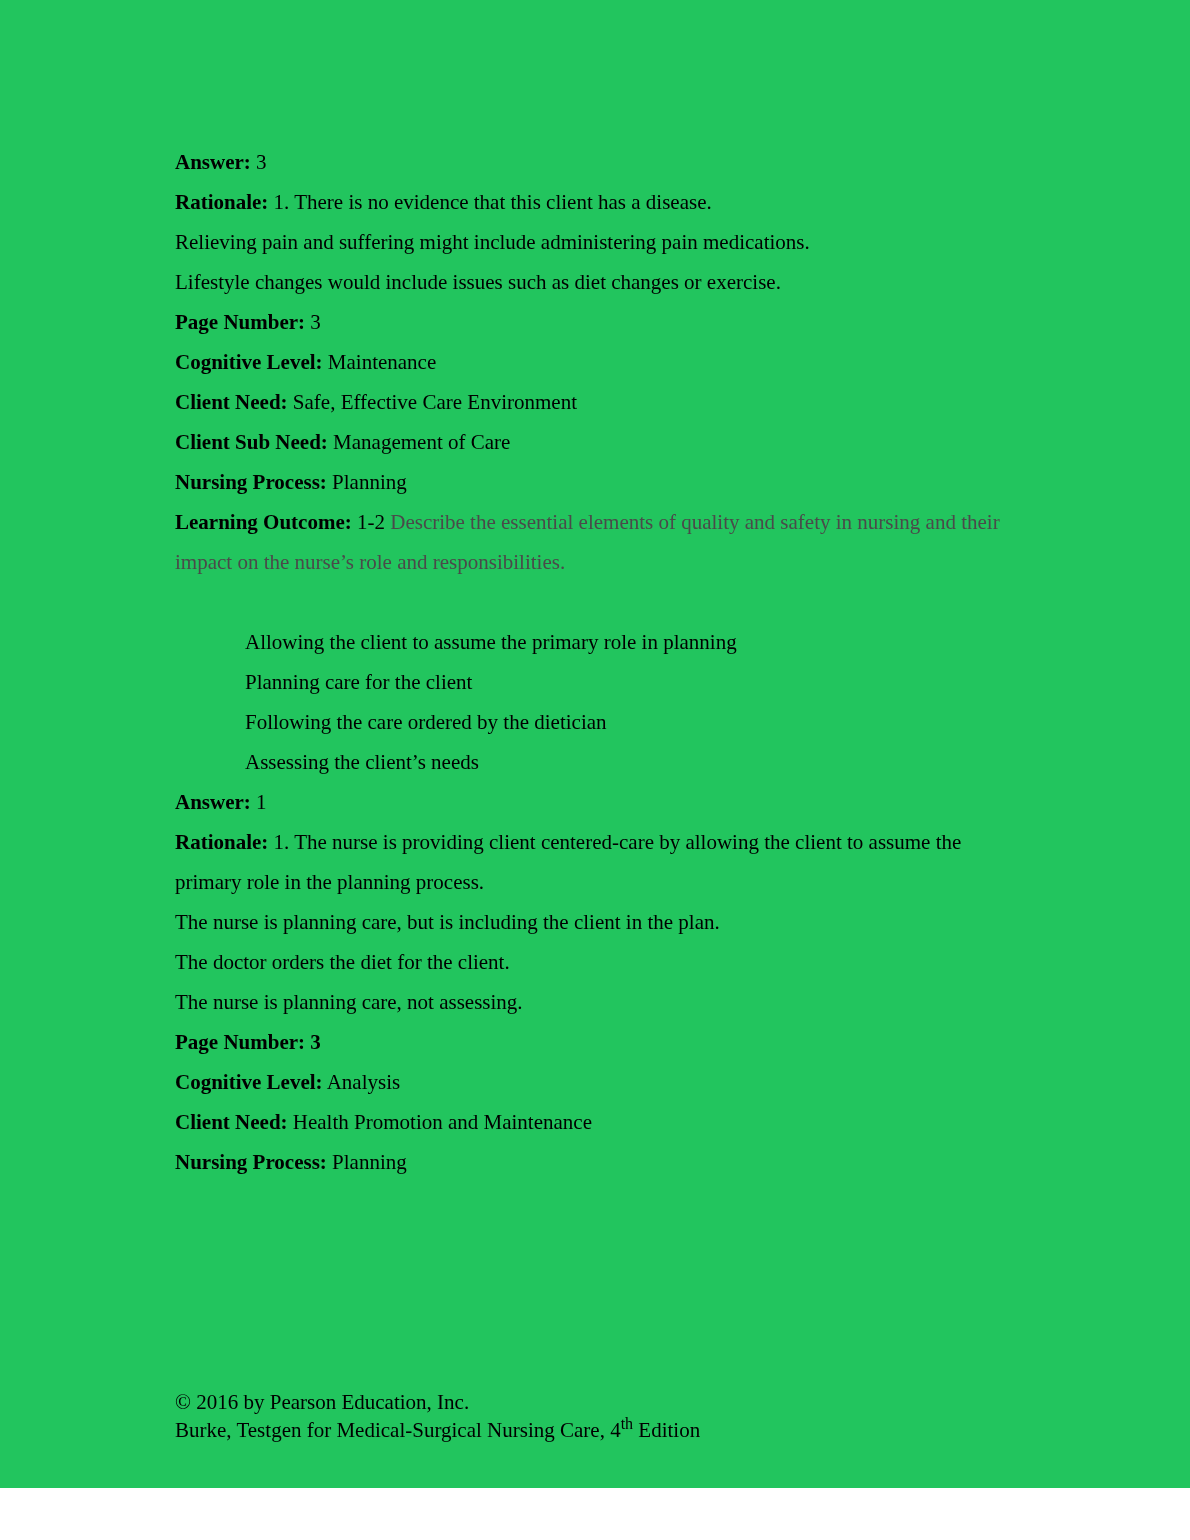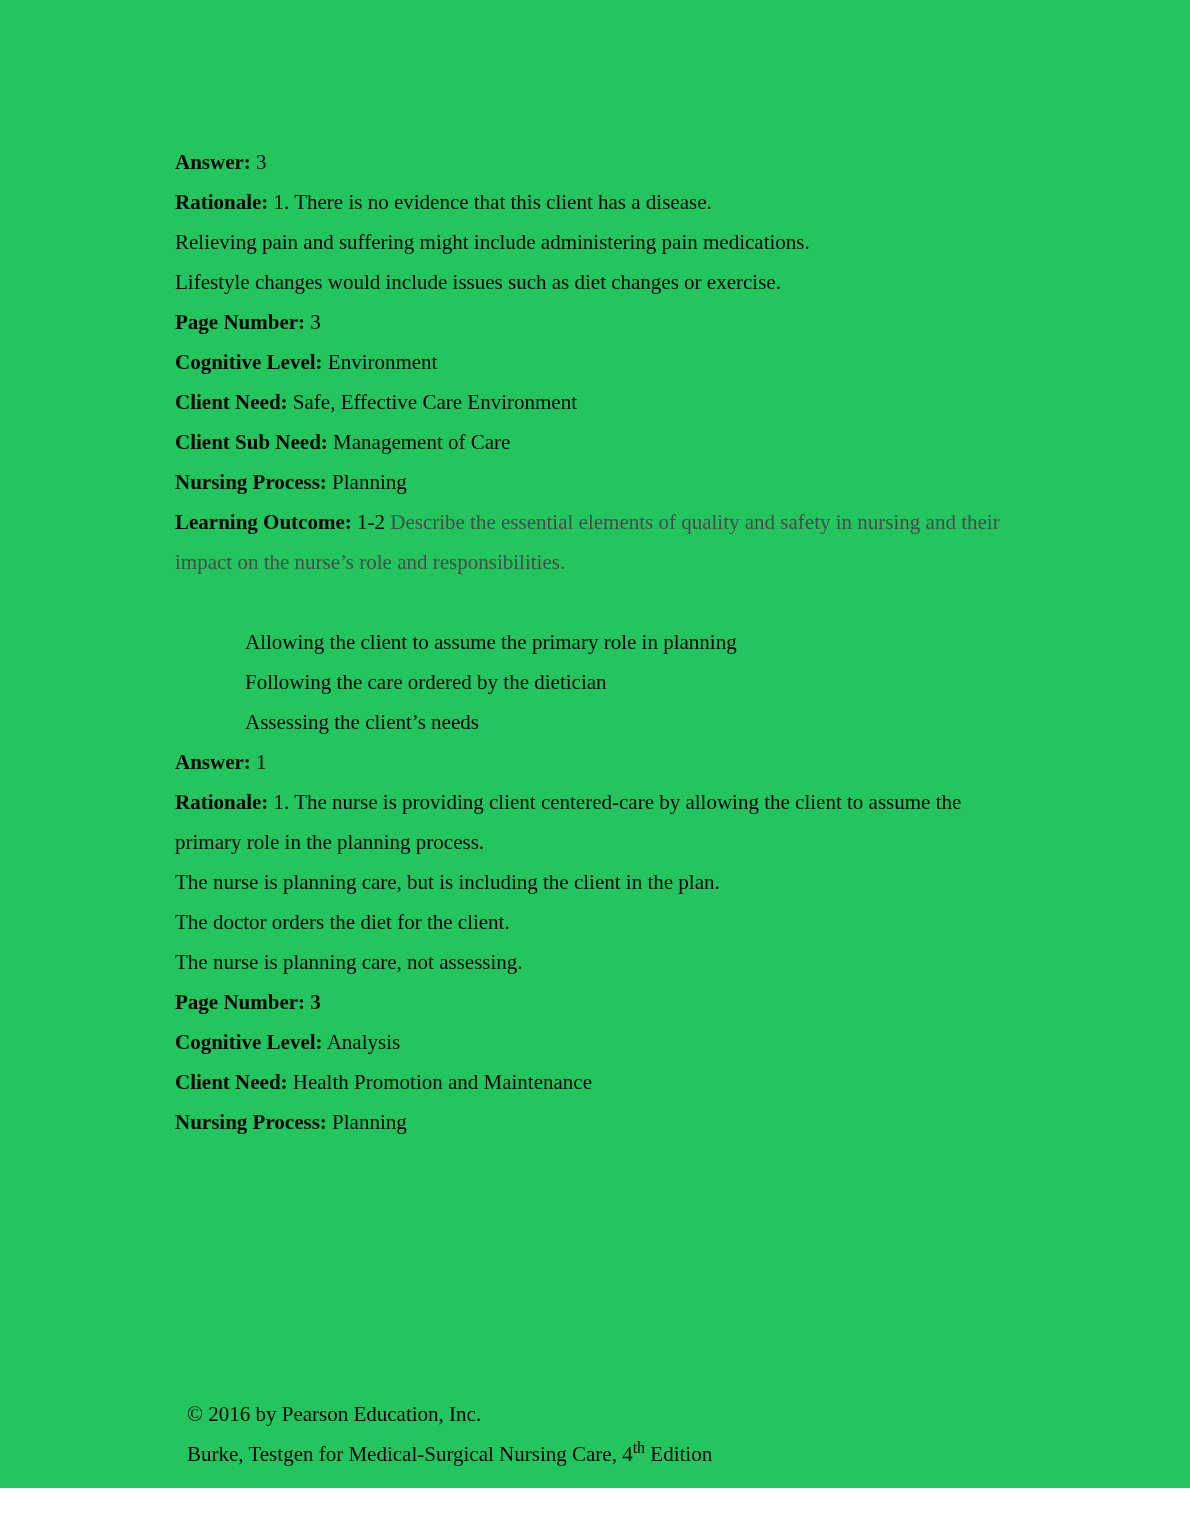--- a/index.html
+++ b/index.html
@@ -29,51 +29,52 @@
   .spacer { height: 40px; }
   .muted { color: #4a4a4a; }
   .footer {
     position: absolute;
     left: 175px;
     top: 1388px;
     width: 842px;
     line-height: 28px;
     font-size: 21px;
   }
-  .footer p { margin: 12px; }
+  .footer p { margin: 0; }
   sup.ord {
     font-size: 16px;
     line-height: 0;
     vertical-align: super;
   }
 </style>
 </head>
 <body>
 
 <div class="page">
   <div class="content">
 
     <p><b class="lbl">Answer:</b> <span>3</span></p>
 
     <p><b class="lbl">Rationale:</b> <span>1. There is no evidence that this client has a disease.</span></p>
     <p>Relieving pain and suffering might include administering pain medications.</p>
     <p>Lifestyle changes would include issues such as diet changes or exercise.</p>
 
     <p><b class="lbl">Page Number:</b> <span>3</span></p>
-    <p><b class="lbl">Cognitive Level:</b> <span>Environment</span></p>
+    <p><b class="lbl">Cognitive Level:</b> <span>Maintenance</span></p>
     <p><b class="lbl">Client Need:</b> <span>Safe, Effective Care Environment</span></p>
     <p><b class="lbl">Client Sub Need:</b> <span>Management of Care</span></p>
     <p><b class="lbl">Nursing Process:</b> <span>Planning</span></p>
 
     <p><b class="lbl">Learning Outcome:</b> <span>1-2</span> <span class="muted">Describe the essential elements of quality and safety in nursing and their impact on the nurse’s role and responsibilities.</span></p>
 
     <div class="spacer"></div>
 
 
     <p class="indent">Allowing the client to assume the primary role in planning</p>
+    <p class="indent">Planning care for the client</p>
     <p class="indent">Following the care ordered by the dietician</p>
     <p class="indent">Assessing the client’s needs</p>
 
     <p><b class="lbl">Answer:</b> <span>1</span></p>
 
     <p><b class="lbl">Rationale:</b> <span>1. The nurse is providing client centered-care by allowing the client to assume the primary role in the planning process.</span></p>
     <p>The nurse is planning care, but is including the client in the plan.</p>
     <p>The doctor orders the diet for the client.</p>
     <p>The nurse is planning care, not assessing.</p>
 

